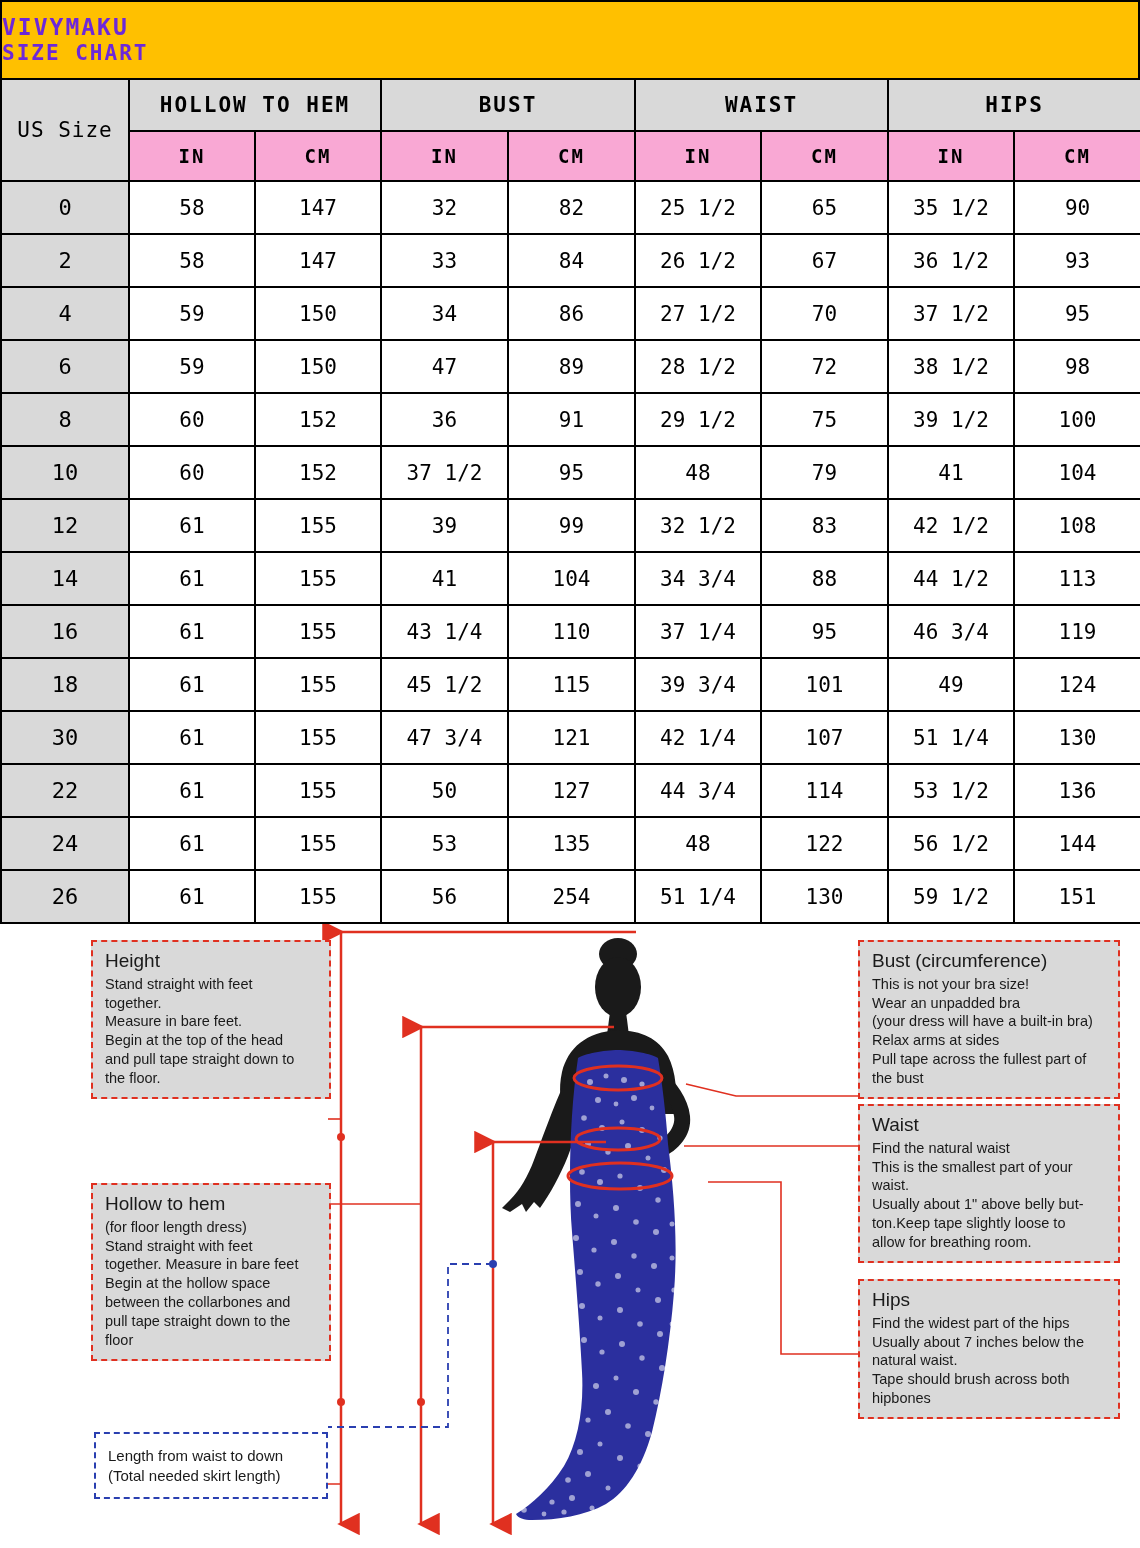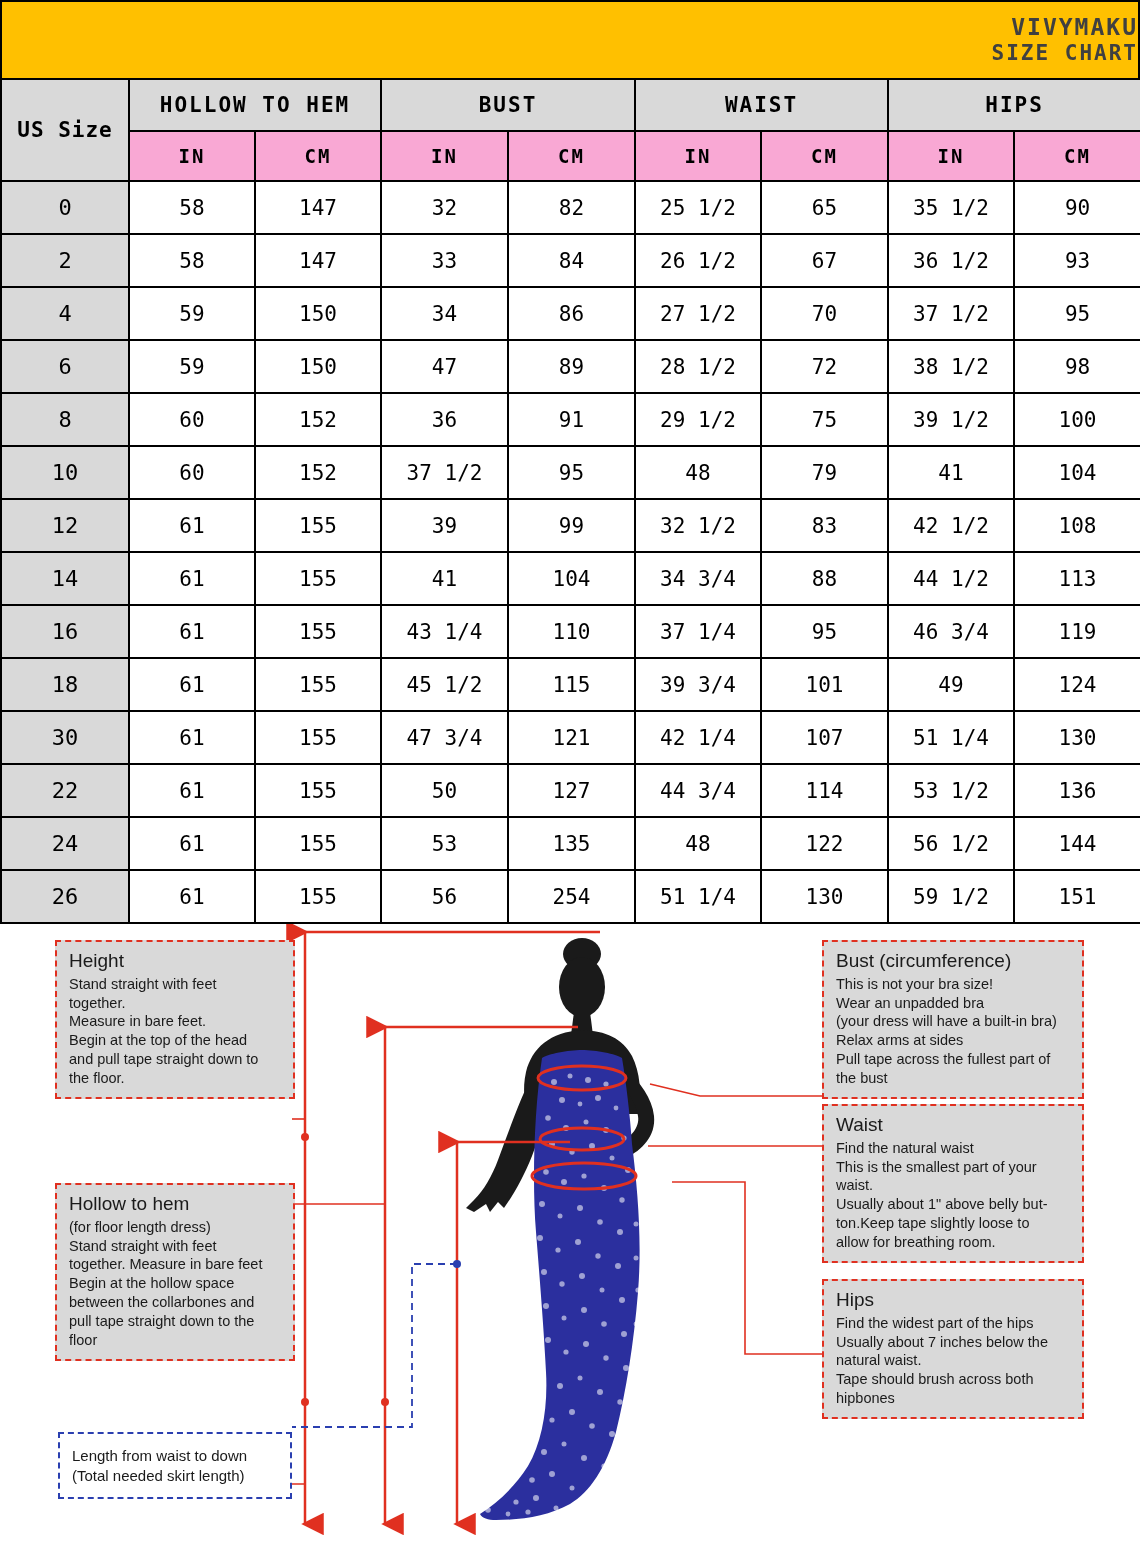--- a/index.html
+++ b/index.html
@@ -17,24 +17,24 @@
   }
 
   
   .brand-header {
     height: 78px;
     background: #ffc000;
     border: 2px solid #000;
     border-bottom: none;
     display: flex;
     flex-direction: column;
-    align-items: flex-end;
+    align-items: flex-start;
     justify-content: center;
     font-family: "DejaVu Sans Mono", monospace;
-    color: #404040;
+    color: #6d28d9;
     font-weight: bold;
     letter-spacing: 2px;
     line-height: 1.18;
   }
   .brand-header .line1 { font-size: 23px; }
   .brand-header .line2 { font-size: 21px; }
 
   
   table.size-chart {
     border-collapse: collapse;
@@ -52,21 +52,21 @@
     font-size: 21px;
     letter-spacing: 2px;
     height: 52px;
     font-weight: bold;
   }
   th.ussize {
     background: #d9d9d9;
     font-size: 21px;
     letter-spacing: 1px;
     width: 128px;
-    font-weight: bold;
+    font-weight: normal;
   }
   th.unit-head {
     background: #f9a8d4;
     font-size: 19px;
     letter-spacing: 2px;
     height: 50px;
     font-weight: bold;
   }
   td.size-cell {
     background: #d9d9d9;
@@ -79,20 +79,21 @@
     font-size: 21px;
     height: 53px;
   }
 
   
   .diagram {
     position: relative;
     width: 1016px;
     height: 613px;
     background: #fff;
+    margin-left: 36px;
   }
   .note {
     position: absolute;
     background: #d9d9d9;
     border: 2px dashed #e03020;
     padding: 8px 10px 9px 12px;
     font-family: "Liberation Sans", sans-serif;
     color: #1a1a1a;
     line-height: 1.2;
   }

